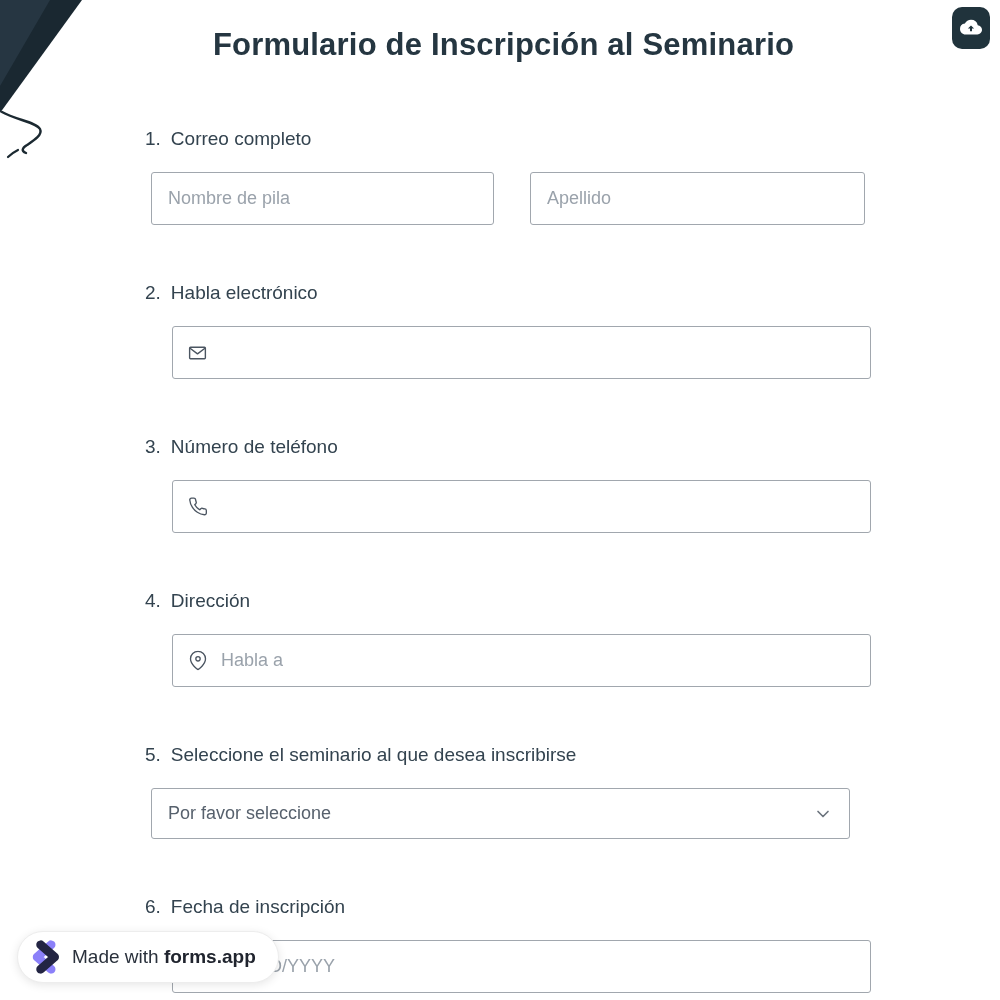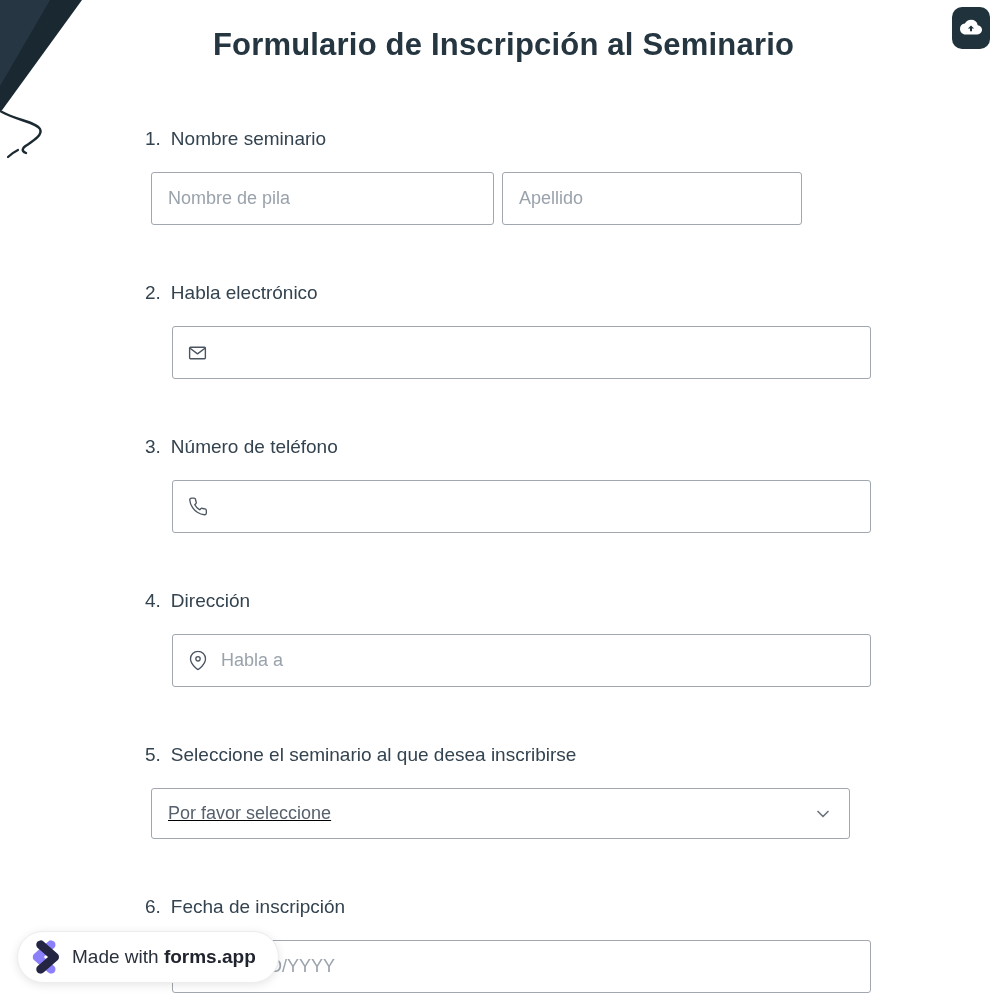--- a/index.html
+++ b/index.html
@@ -62,41 +62,40 @@
     border: 1px solid #a1a7ae;
     border-radius: 3px;
     background: #ffffff;
     font-family: "Liberation Sans", sans-serif;
     font-size: 18px; color: #404a56;
     padding: 0 16px;
     outline: none;
   }
   .text-input::placeholder { color: #9aa2ab; opacity: 1; }
   .half { width: 343px; flex: 0 0 auto; }
-  .half + .half { width: 300px; }
+  .half + .half { width: 335px; margin-left: 28px; }
 
   .icon-input-wrap { position: relative; width: 100%; margin-left: 21px; }
   .icon-input-wrap .text-input { padding-left: 48px; }
   .input-icon {
     position: absolute; left: 15px; top: 50%;
     transform: translateY(-50%);
     width: 21px; height: 21px;
     display: flex; align-items: center; justify-content: center;
     color: #4b5561;
   }
 
   .select-box {
     height: 51px; width: 100%;
     border: 1px solid #a1a7ae;
     border-radius: 3px;
     background: #ffffff;
     display: flex; align-items: center; justify-content: space-between;
     padding: 0 16px;
     cursor: pointer;
-    text-decoration: underline;
   }
   .select-value { font-size: 18px; color: #57616d; }
   .select-chevron { color: #6b737d; display: flex; }
 
   
   .made-with-badge {
     position: absolute; left: 17px; top: 931px;
     height: 52px;
     background: #ffffff;
     border: 1px solid #ededed;
@@ -132,21 +131,21 @@
   </span>
 </button>
 
 <h1 class="page-title">Formulario de Inscripción al Seminario</h1>
 
 <div class="form-container">
 
   <div class="field-section">
     <div class="field-label">
       <span class="num">1.</span>
-      <span>Nombre seminario</span>
+      <span>Correo completo</span>
     </div>
     <div class="input-row">
       <input class="text-input half" type="text" placeholder="Nombre de pila" style="">
       <input class="text-input half" type="text" placeholder="Apellido" style="">
     </div>
   </div>
 
   <div class="field-section">
     <div class="field-label">
       <span class="num">2.</span>

